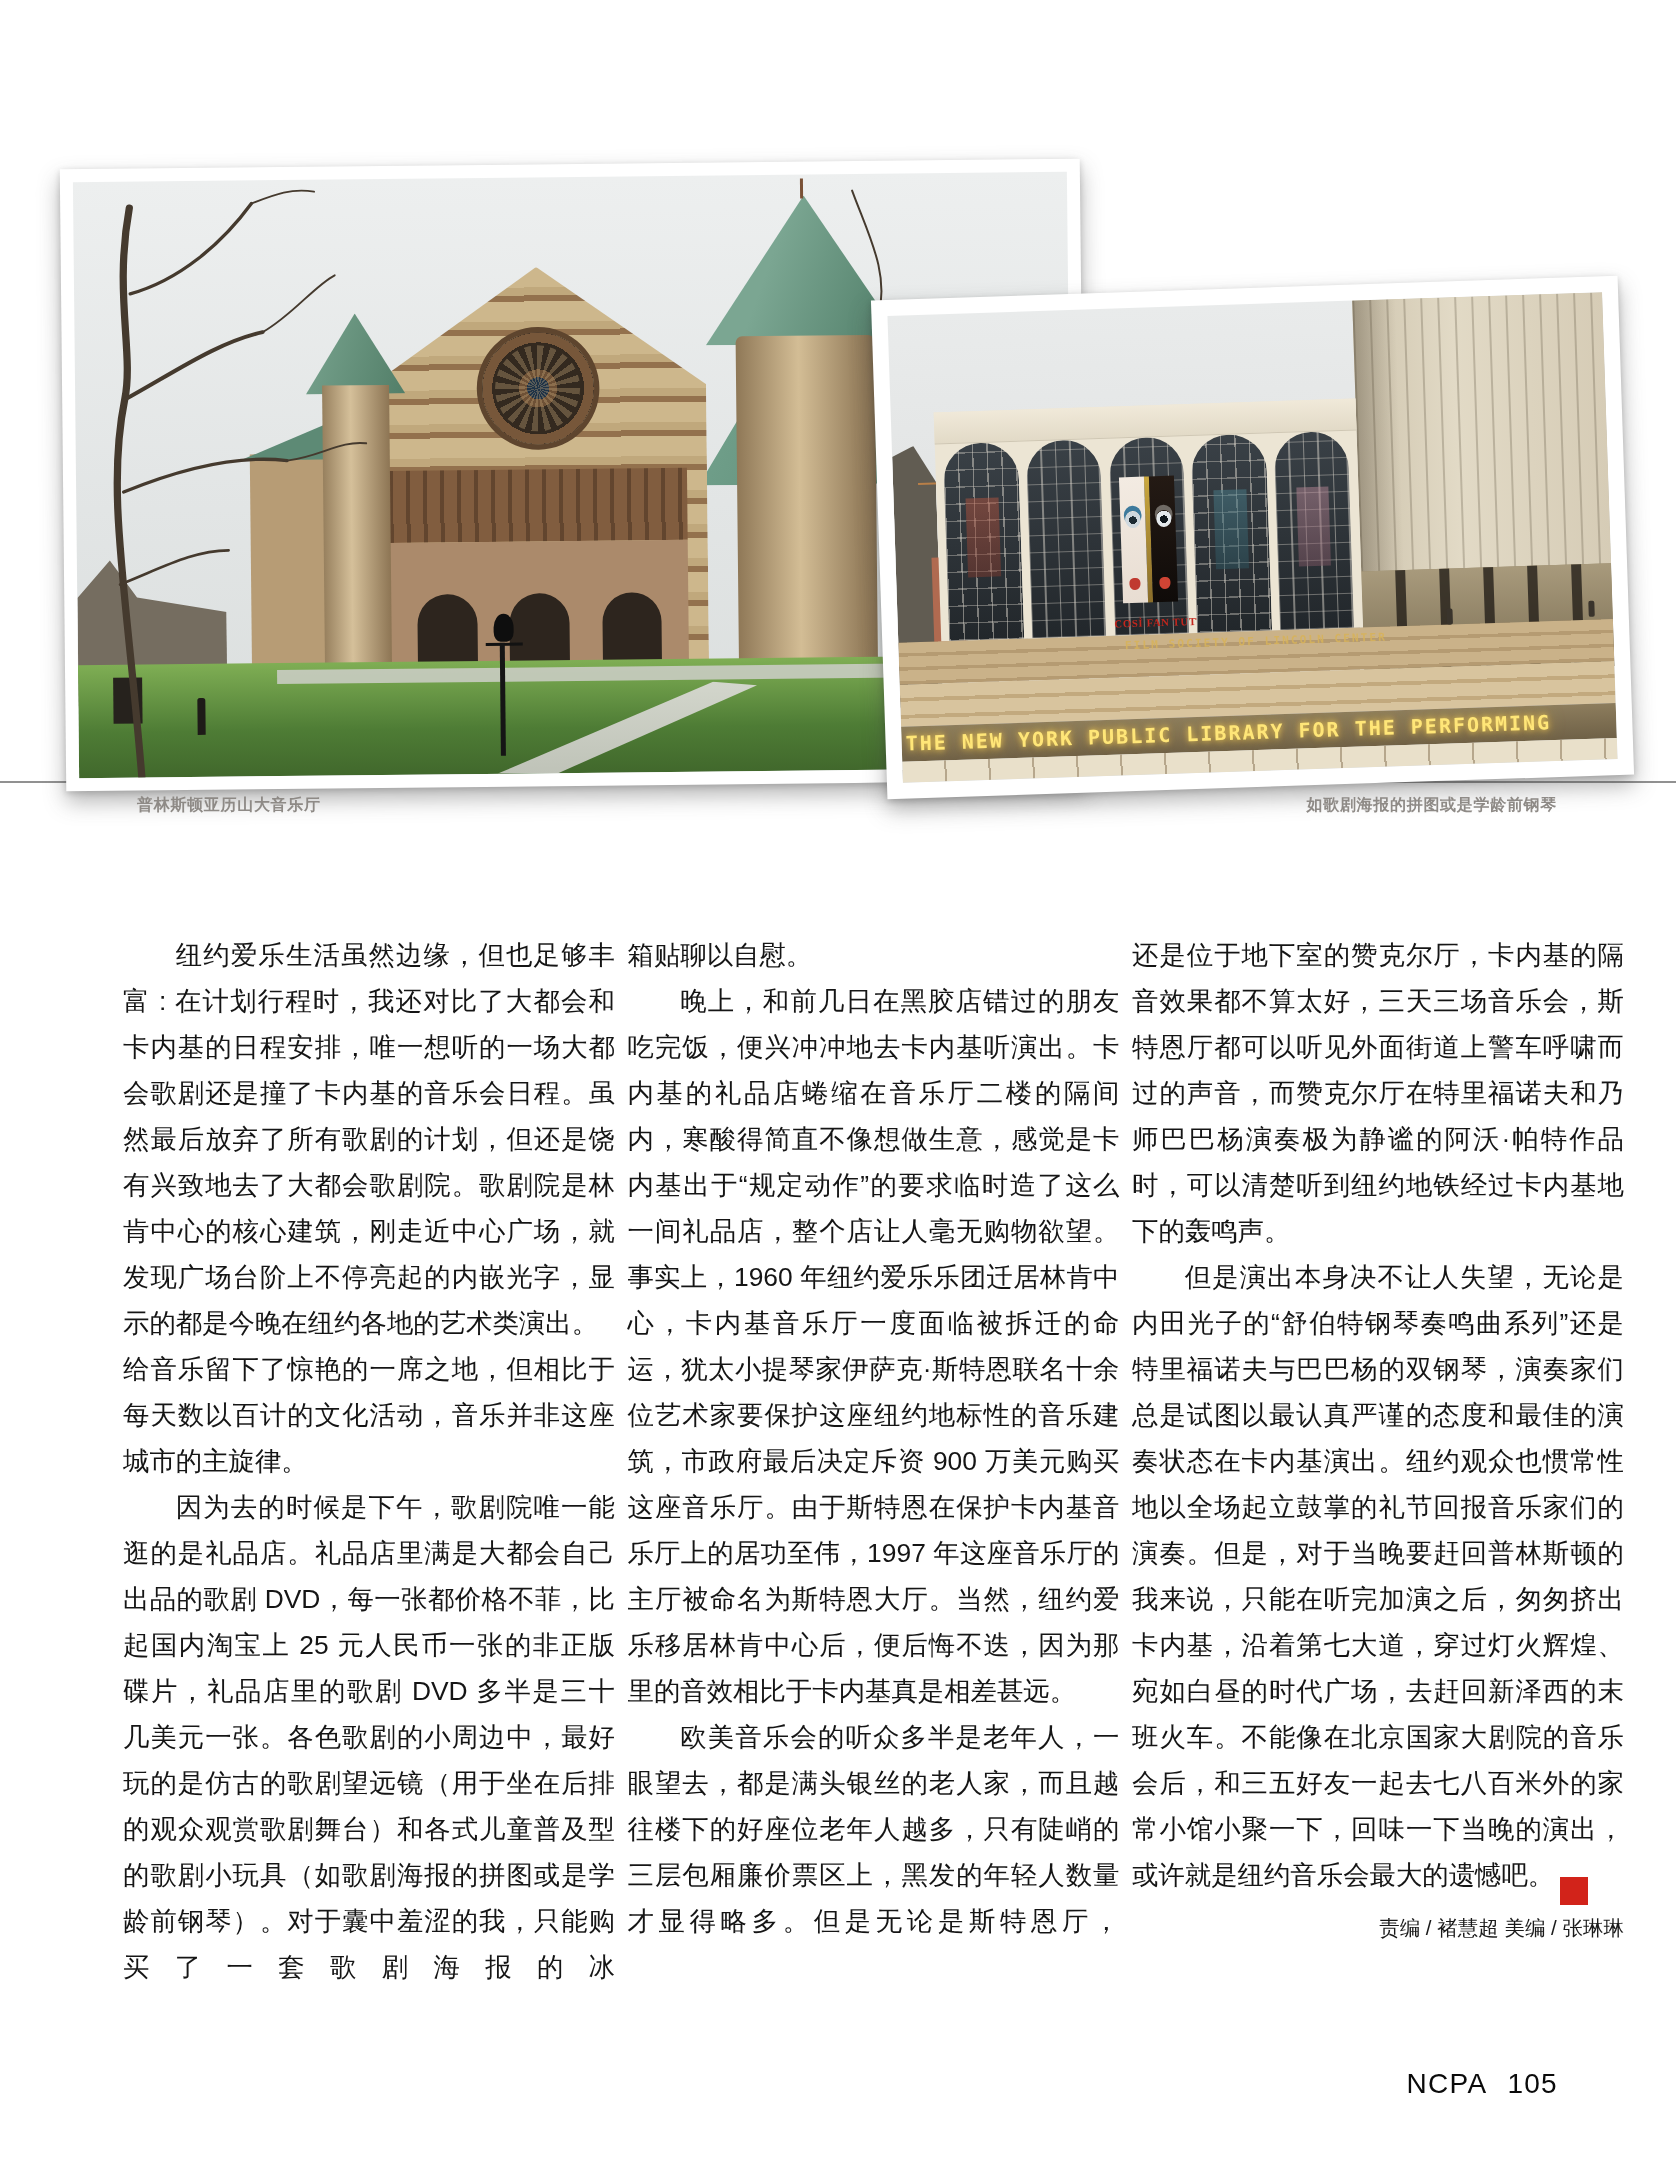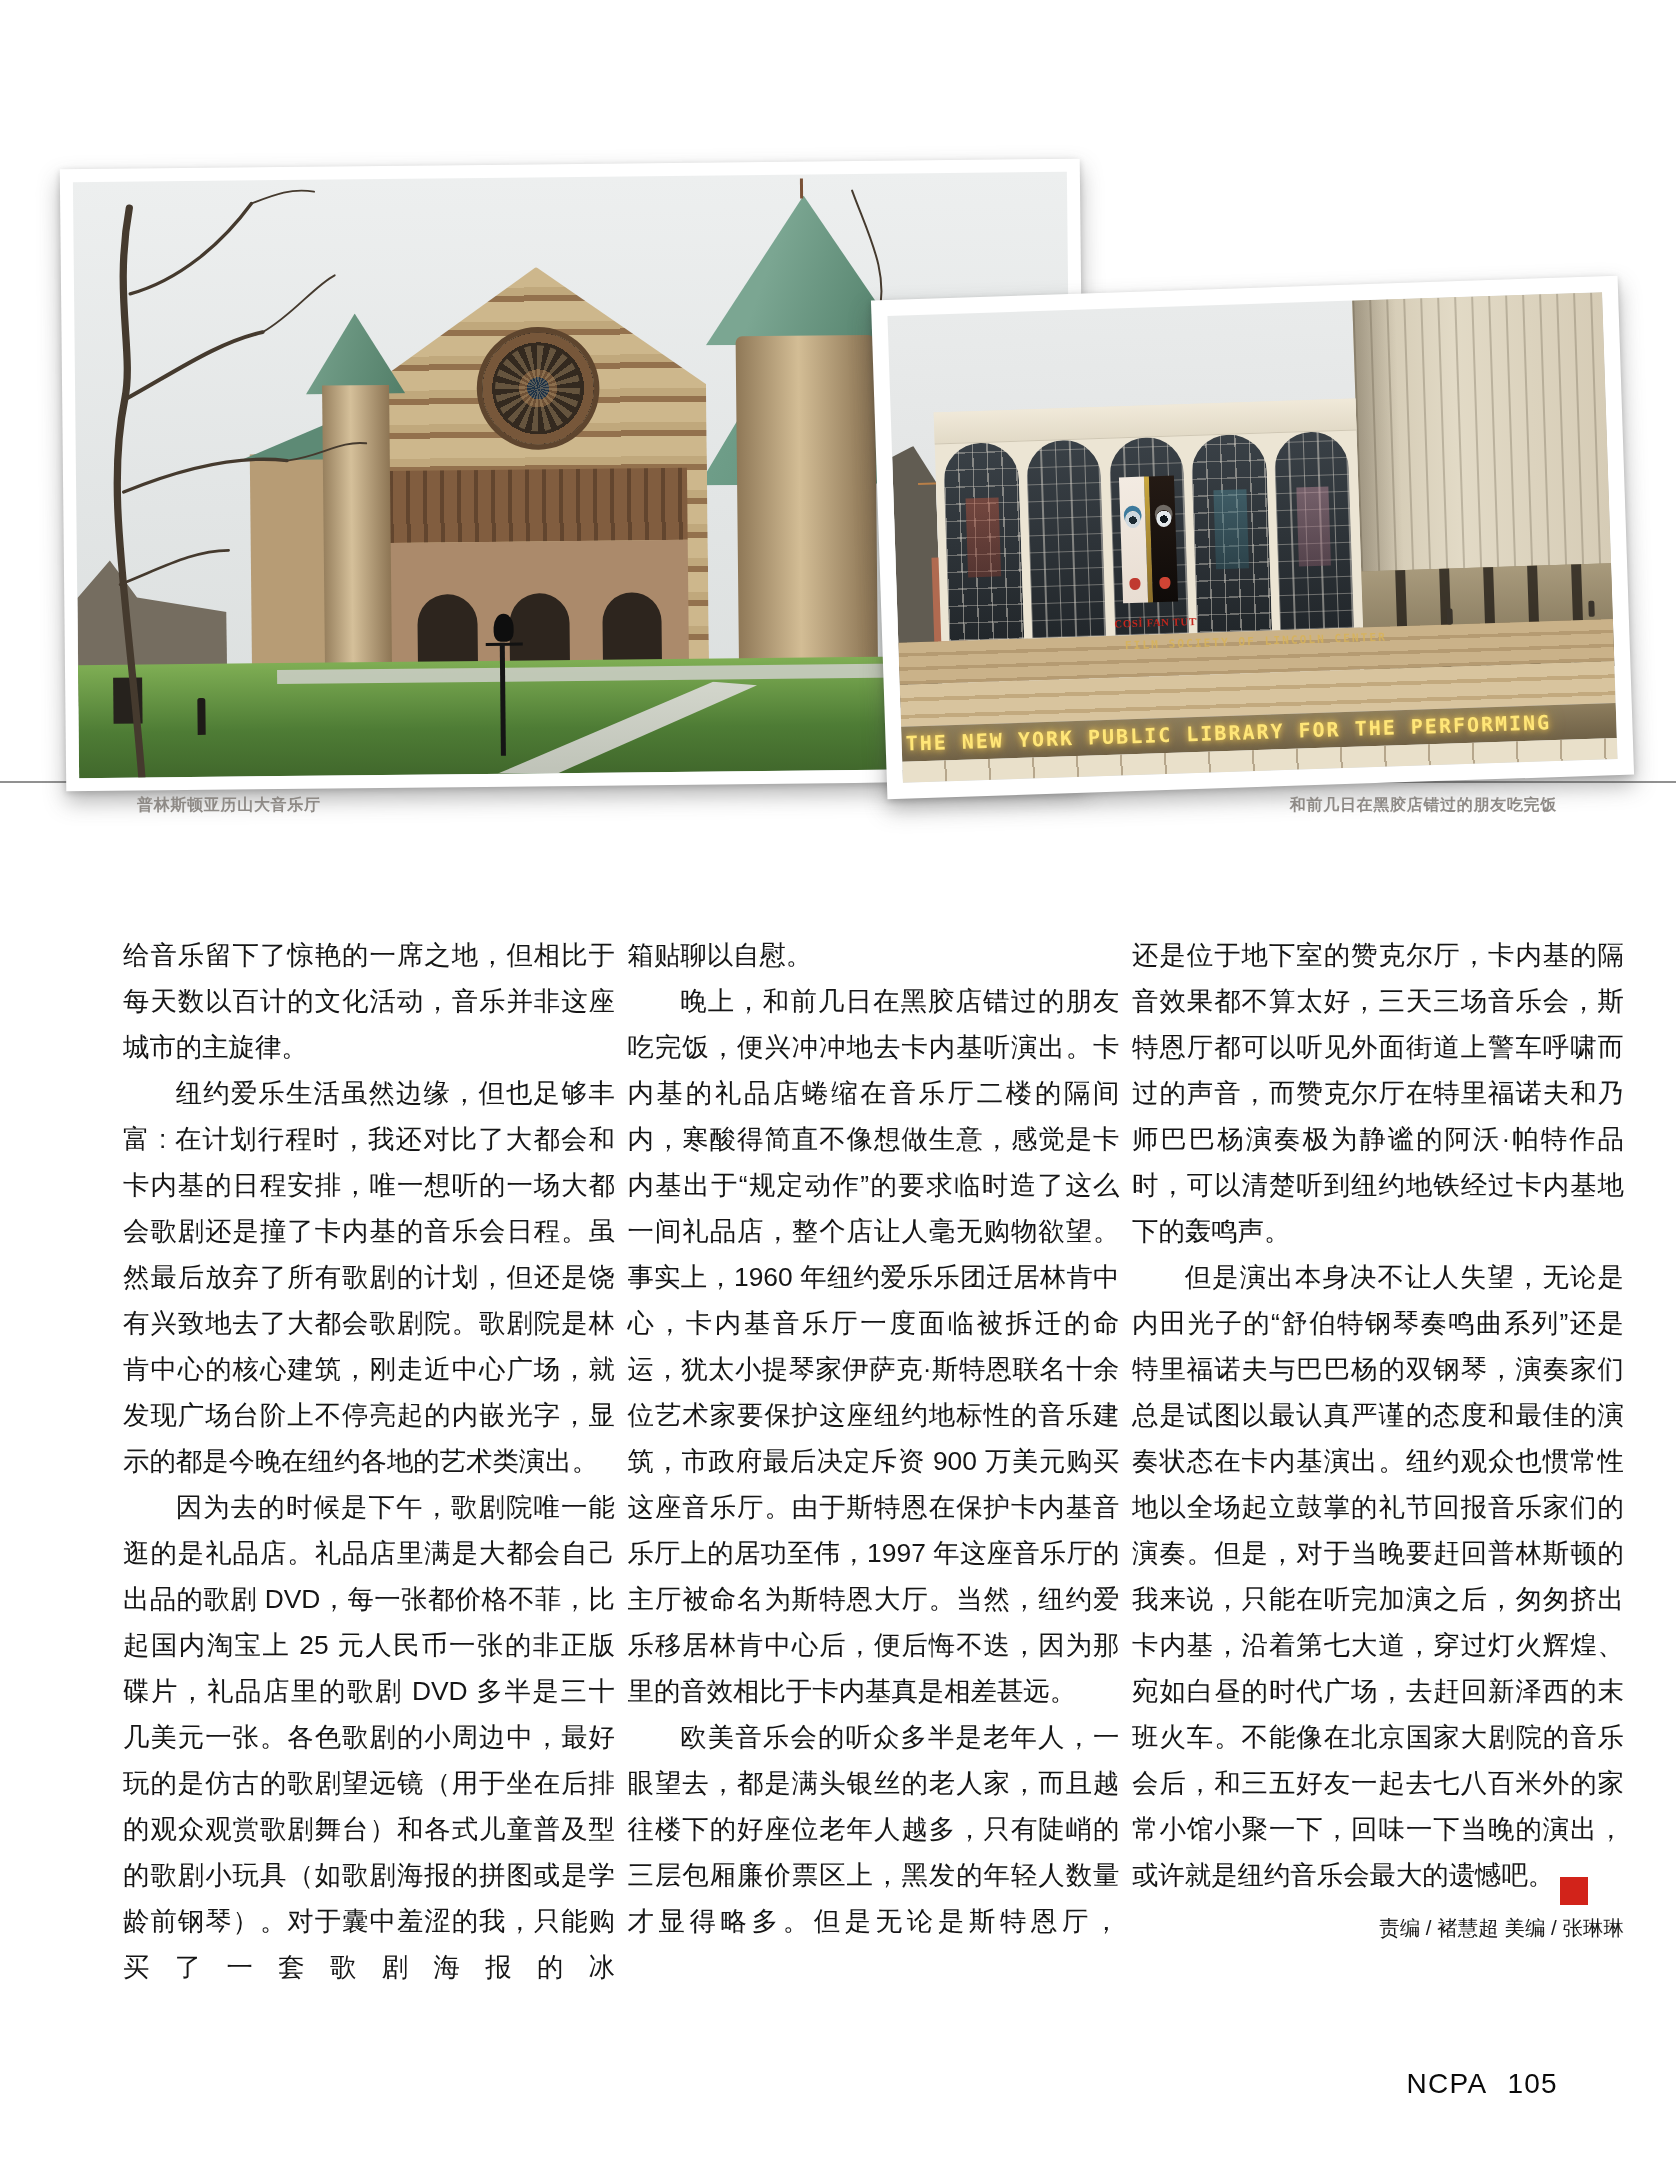--- a/index.html
+++ b/index.html
@@ -239,26 +239,26 @@
     <div class="rp-ledband">
       <div class="led-main">THE NEW YORK PUBLIC LIBRARY FOR THE PERFORMING</div>
     </div>
     <div class="rp-plaza"></div>
     <div class="rp-person p1"></div>
     <div class="rp-person p2"></div>
   </div>
 </figure>
 
 <div class="caption caption-left">普林斯顿亚历山大音乐厅</div>
-<div class="caption caption-right">和前几日在黑胶店错过的朋友吃完饭</div>
+<div class="caption caption-right">如歌剧海报的拼图或是学龄前钢琴</div>
 
 <main class="columns">
   <div class="col">
+      <div class="para indent">纽约爱乐生活虽然边缘，但也足够丰富 : 在计划行程时，我还对比了大都会和卡内基的日程安排，唯一想听的一场大都会歌剧还是撞了卡内基的音乐会日程。虽然最后放弃了所有歌剧的计划，但还是饶有兴致地去了大都会歌剧院。歌剧院是林肯中心的核心建筑，刚走近中心广场，就发现广场台阶上不停亮起的内嵌光字，显示的都是今晚在纽约各地的艺术类演出。</div>
       <div class="para">给音乐留下了惊艳的一席之地，但相比于每天数以百计的文化活动，音乐并非这座城市的主旋律。</div>
-      <div class="para indent">纽约爱乐生活虽然边缘，但也足够丰富 : 在计划行程时，我还对比了大都会和卡内基的日程安排，唯一想听的一场大都会歌剧还是撞了卡内基的音乐会日程。虽然最后放弃了所有歌剧的计划，但还是饶有兴致地去了大都会歌剧院。歌剧院是林肯中心的核心建筑，刚走近中心广场，就发现广场台阶上不停亮起的内嵌光字，显示的都是今晚在纽约各地的艺术类演出。</div>
       <div class="para indent cont">因为去的时候是下午，歌剧院唯一能逛的是礼品店。礼品店里满是大都会自己出品的歌剧 DVD，每一张都价格不菲，比起国内淘宝上 25 元人民币一张的非正版碟片，礼品店里的歌剧 DVD 多半是三十几美元一张。各色歌剧的小周边中，最好玩的是仿古的歌剧望远镜（用于坐在后排的观众观赏歌剧舞台）和各式儿童普及型的歌剧小玩具（如歌剧海报的拼图或是学龄前钢琴）。对于囊中羞涩的我，只能购买了一套歌剧海报的冰</div>
     </div>
   <div class="col">
       <div class="para">箱贴聊以自慰。</div>
       <div class="para indent">晚上，和前几日在黑胶店错过的朋友吃完饭，便兴冲冲地去卡内基听演出。卡内基的礼品店蜷缩在音乐厅二楼的隔间内，寒酸得简直不像想做生意，感觉是卡内基出于“规定动作”的要求临时造了这么一间礼品店，整个店让人毫无购物欲望。事实上，1960 年纽约爱乐乐团迁居林肯中心，卡内基音乐厅一度面临被拆迁的命运，犹太小提琴家伊萨克·斯特恩联名十余位艺术家要保护这座纽约地标性的音乐建筑，市政府最后决定斥资 900 万美元购买这座音乐厅。由于斯特恩在保护卡内基音乐厅上的居功至伟，1997 年这座音乐厅的主厅被命名为斯特恩大厅。当然，纽约爱乐移居林肯中心后，便后悔不迭，因为那里的音效相比于卡内基真是相差甚远。</div>
       <div class="para indent cont">欧美音乐会的听众多半是老年人，一眼望去，都是满头银丝的老人家，而且越往楼下的好座位老年人越多，只有陡峭的三层包厢廉价票区上，黑发的年轻人数量才显得略多。但是无论是斯特恩厅，</div>
     </div>
   <div class="col">
     <div class="para">还是位于地下室的赞克尔厅，卡内基的隔音效果都不算太好，三天三场音乐会，斯特恩厅都可以听见外面街道上警车呼啸而过的声音，而赞克尔厅在特里福诺夫和乃师巴巴杨演奏极为静谧的阿沃·帕特作品时，可以清楚听到纽约地铁经过卡内基地下的轰鸣声。</div>
       <div class="para indent">但是演出本身决不让人失望，无论是内田光子的“舒伯特钢琴奏鸣曲系列”还是特里福诺夫与巴巴杨的双钢琴，演奏家们总是试图以最认真严谨的态度和最佳的演奏状态在卡内基演出。纽约观众也惯常性地以全场起立鼓掌的礼节回报音乐家们的演奏。但是，对于当晚要赶回普林斯顿的我来说，只能在听完加演之后，匆匆挤出卡内基，沿着第七大道，穿过灯火辉煌、宛如白昼的时代广场，去赶回新泽西的末班火车。不能像在北京国家大剧院的音乐会后，和三五好友一起去七八百米外的家常小馆小聚一下，回味一下当晚的演出，或许就是纽约音乐会最大的遗憾吧。<span class="stamp">

